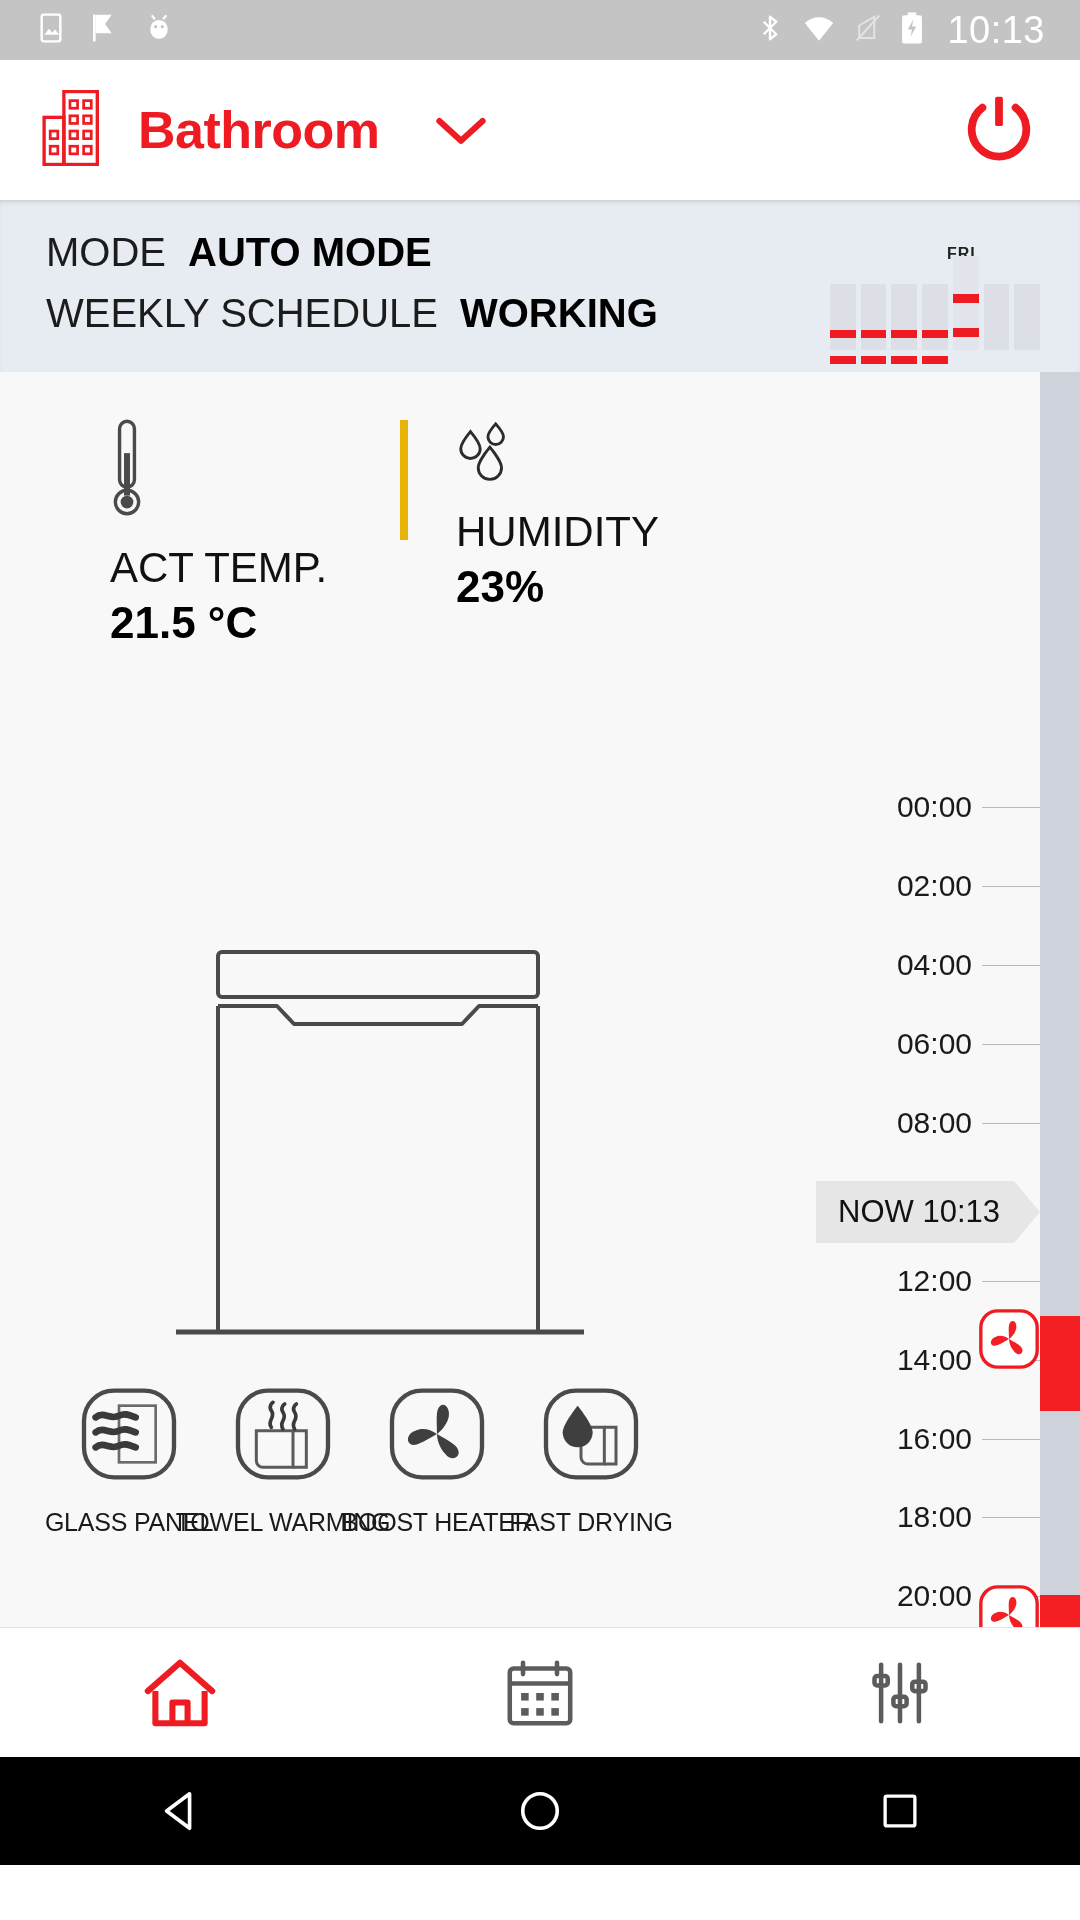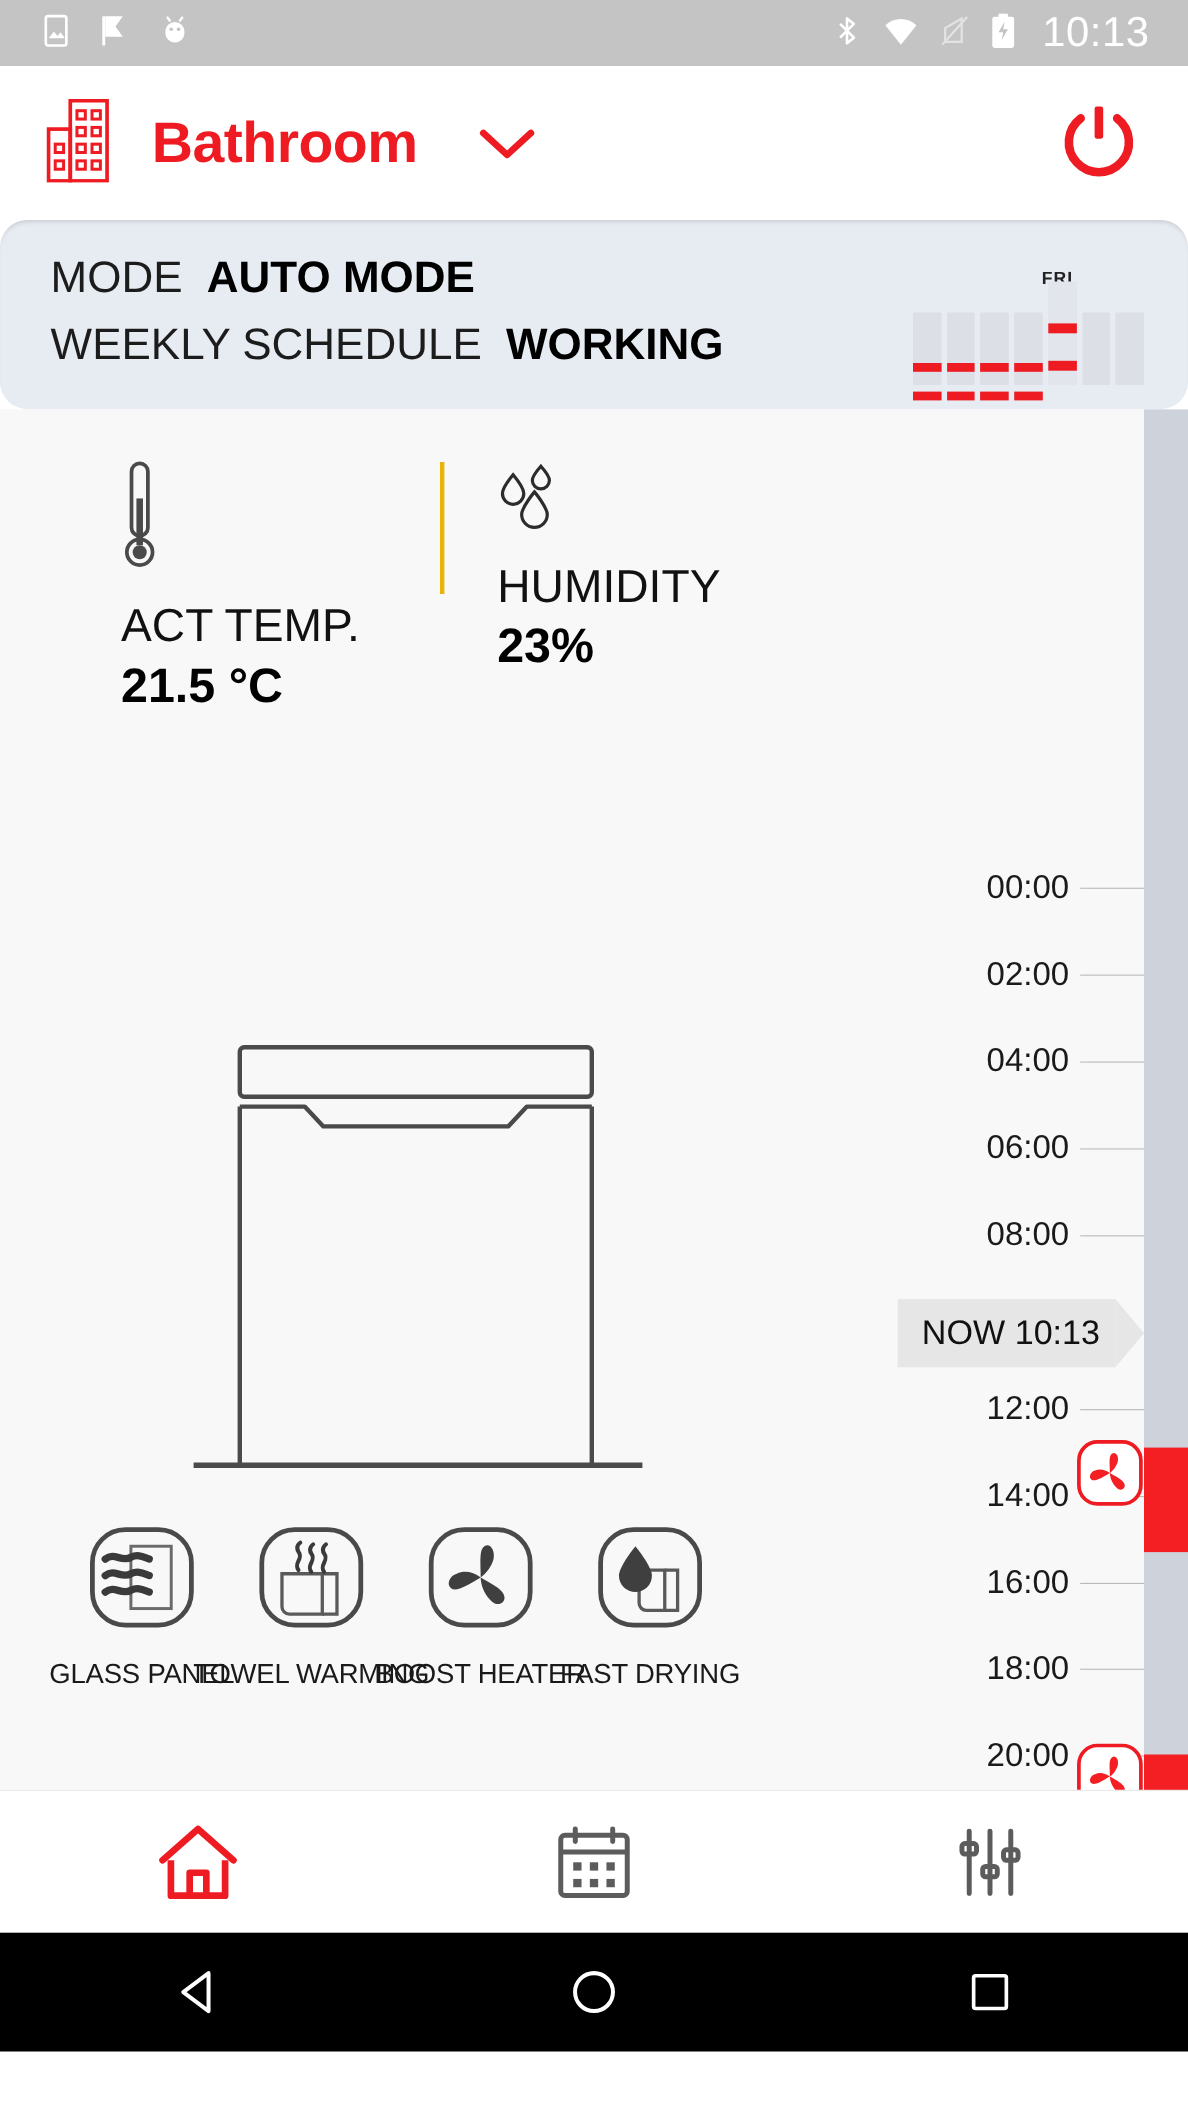--- a/index.html
+++ b/index.html
@@ -35,21 +35,20 @@
   }
   .chev-down{margin-left:20px;display:flex;align-items:center;}
   .power-btn{margin-left:auto;display:flex;align-items:center;}
 
   
   .modepanel{
     width:1080px;height:172px;background:#e7ebf2;
     position:relative;
     box-shadow:inset 0 4px 6px -4px rgba(0,0,0,.22);
     padding:30px 0 0 46px;
-    border-radius:25px;
   }
   .mode-row{display:flex;align-items:baseline;white-space:nowrap;margin-bottom:16px;}
   .mode-lbl{font-size:40px;color:#1c1c1c;font-weight:400;}
   .mode-val{font-size:40px;color:#000;font-weight:bold;margin-left:22px;}
   .mode-row.second .mode-lbl{font-size:40px;}
   .mode-row.second .mode-val{margin-left:22px;}
 
   .weekwidget{
     position:absolute;right:40px;bottom:22px;
     width:210px;height:120px;
@@ -75,21 +74,21 @@
     position:relative;width:1080px;height:1255px;background:#f8f8f8;
     overflow:hidden;
   }
 
   
   .readouts{
     display:flex;align-items:flex-start;padding:42px 0 0 110px;height:180px;
   }
   .readout{display:flex;align-items:flex-start;gap:18px;flex-direction:column;}
   .readout.temp{width:290px;}
-  .readout.hum{padding-left:48px;border-left:4px solid #eab308;height:120px;margin-top:6px;}
+  .readout.hum{padding-left:48px;border-left:8px solid #eab308;height:120px;margin-top:6px;}
   .ro-txt{display:flex;flex-direction:column;}
   .ro-title{font-size:42px;color:#111;font-weight:400;line-height:1.15;white-space:nowrap;}
   .ro-value{font-size:44px;color:#000;font-weight:bold;margin-top:6px;}
 
   
   .device{
     position:absolute;left:172px;top:560px;width:420px;height:440px;
   }
 
   

